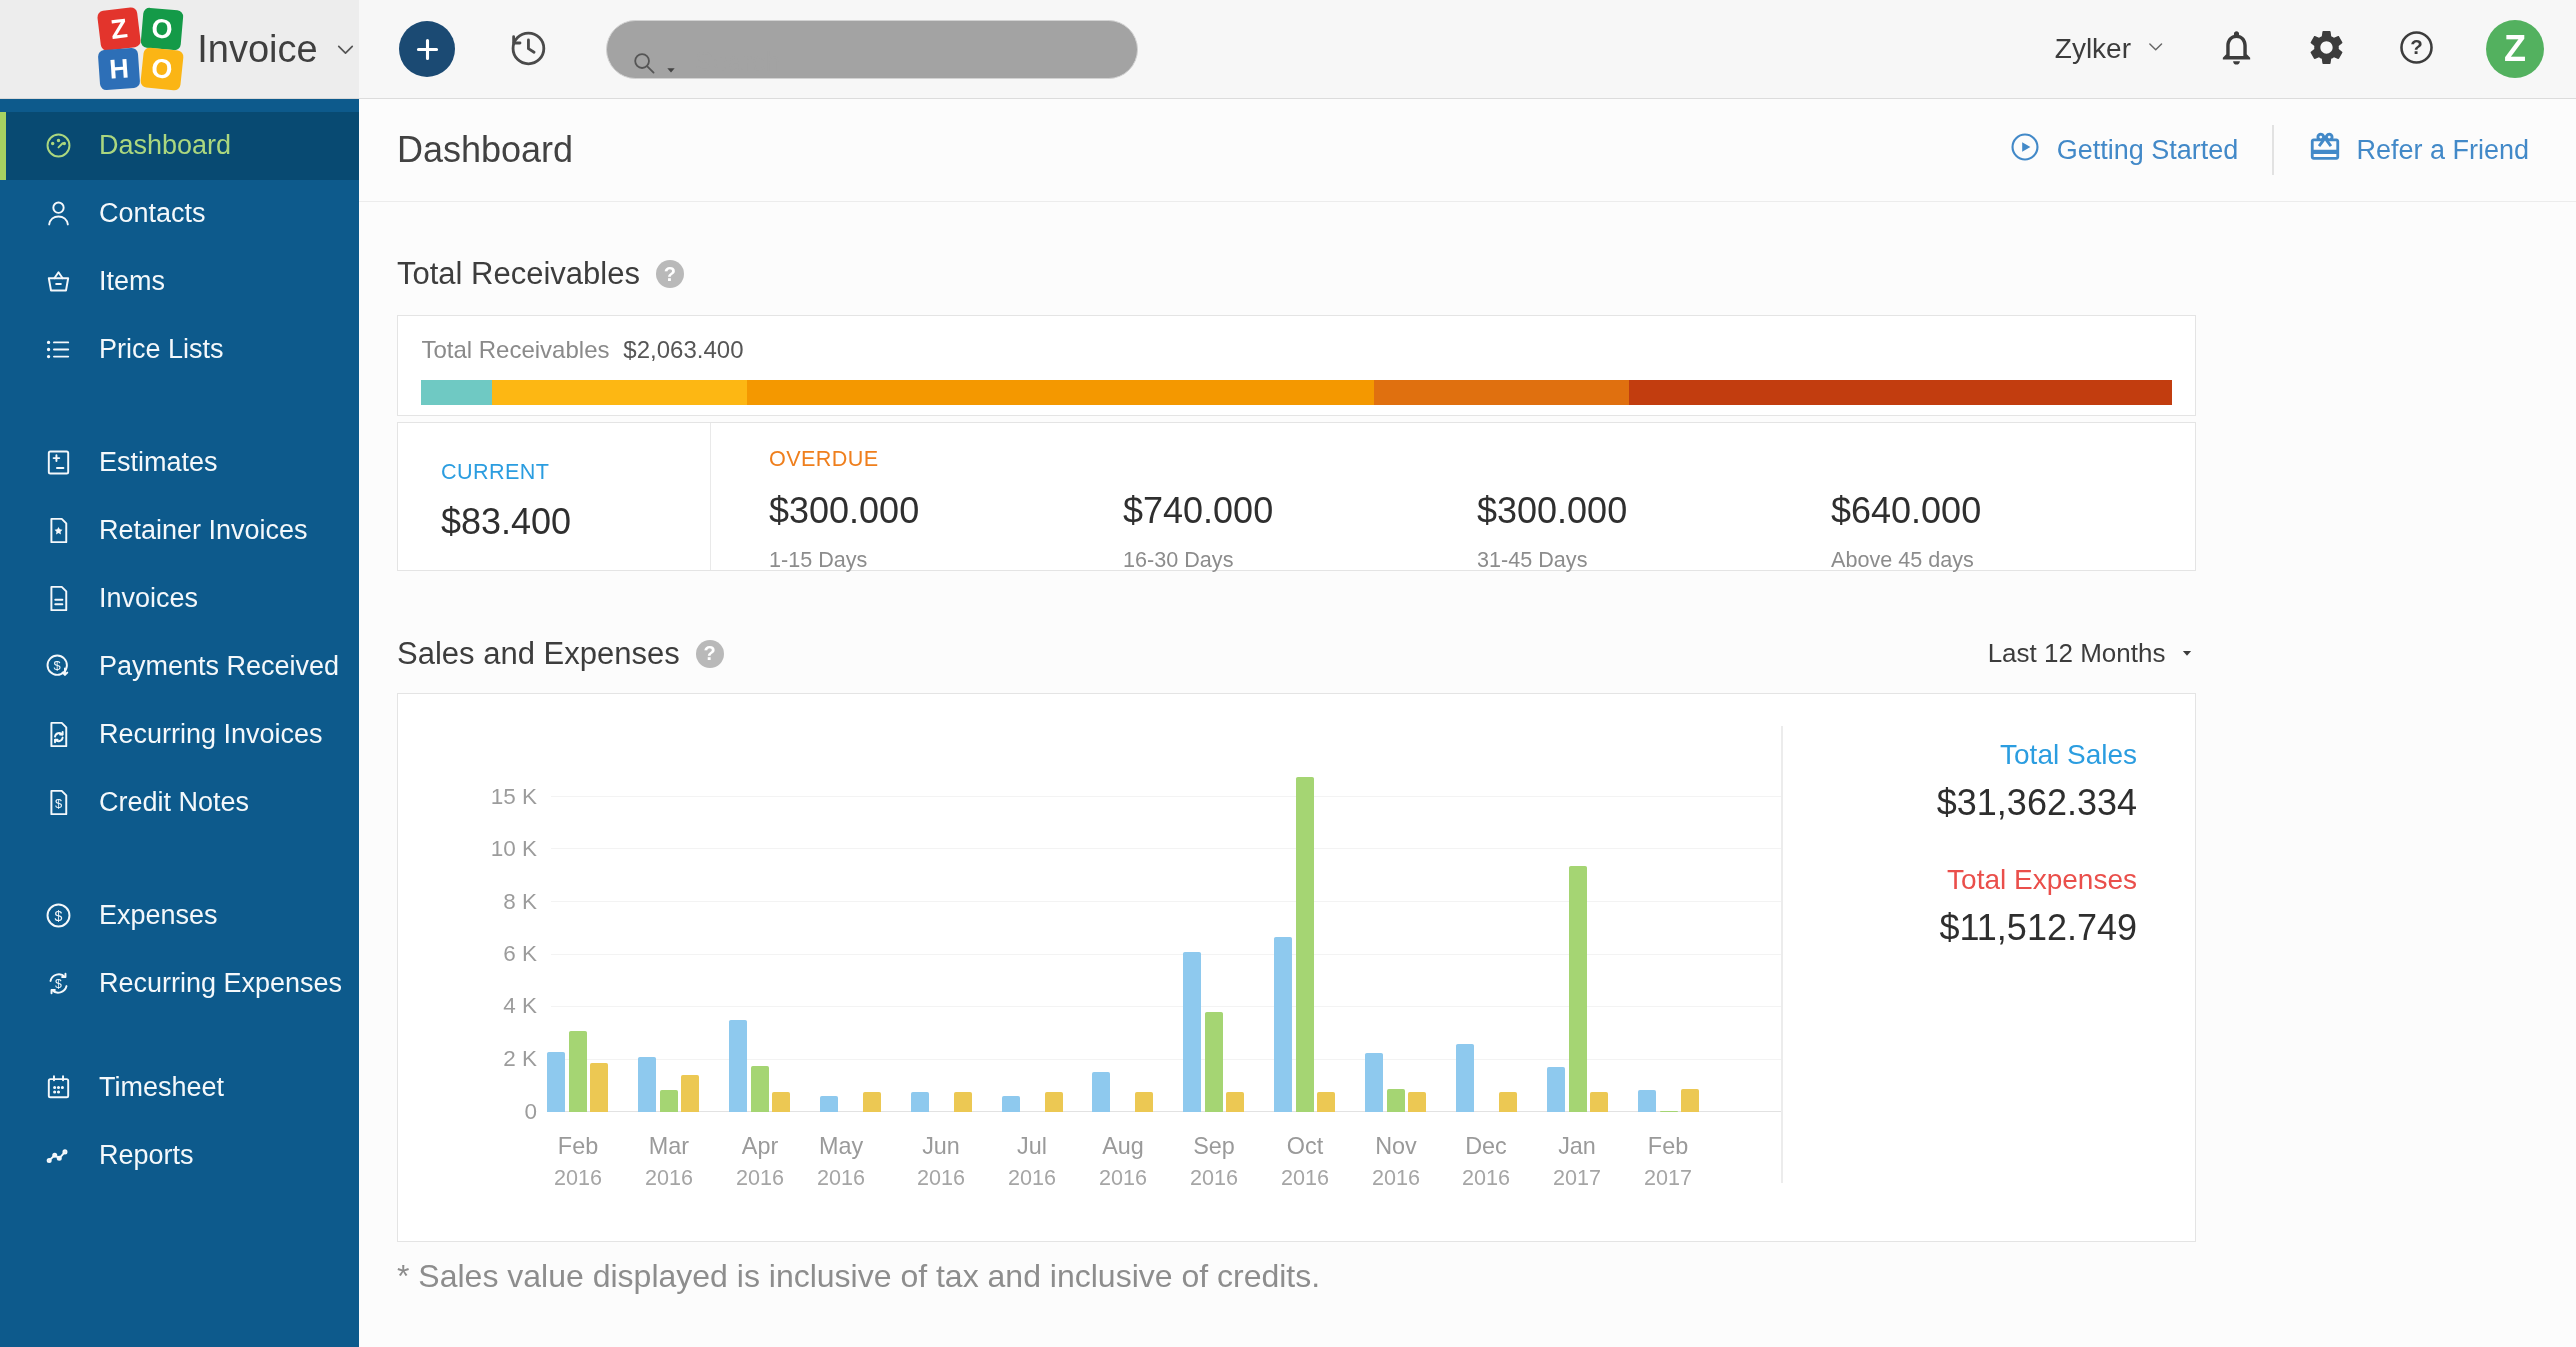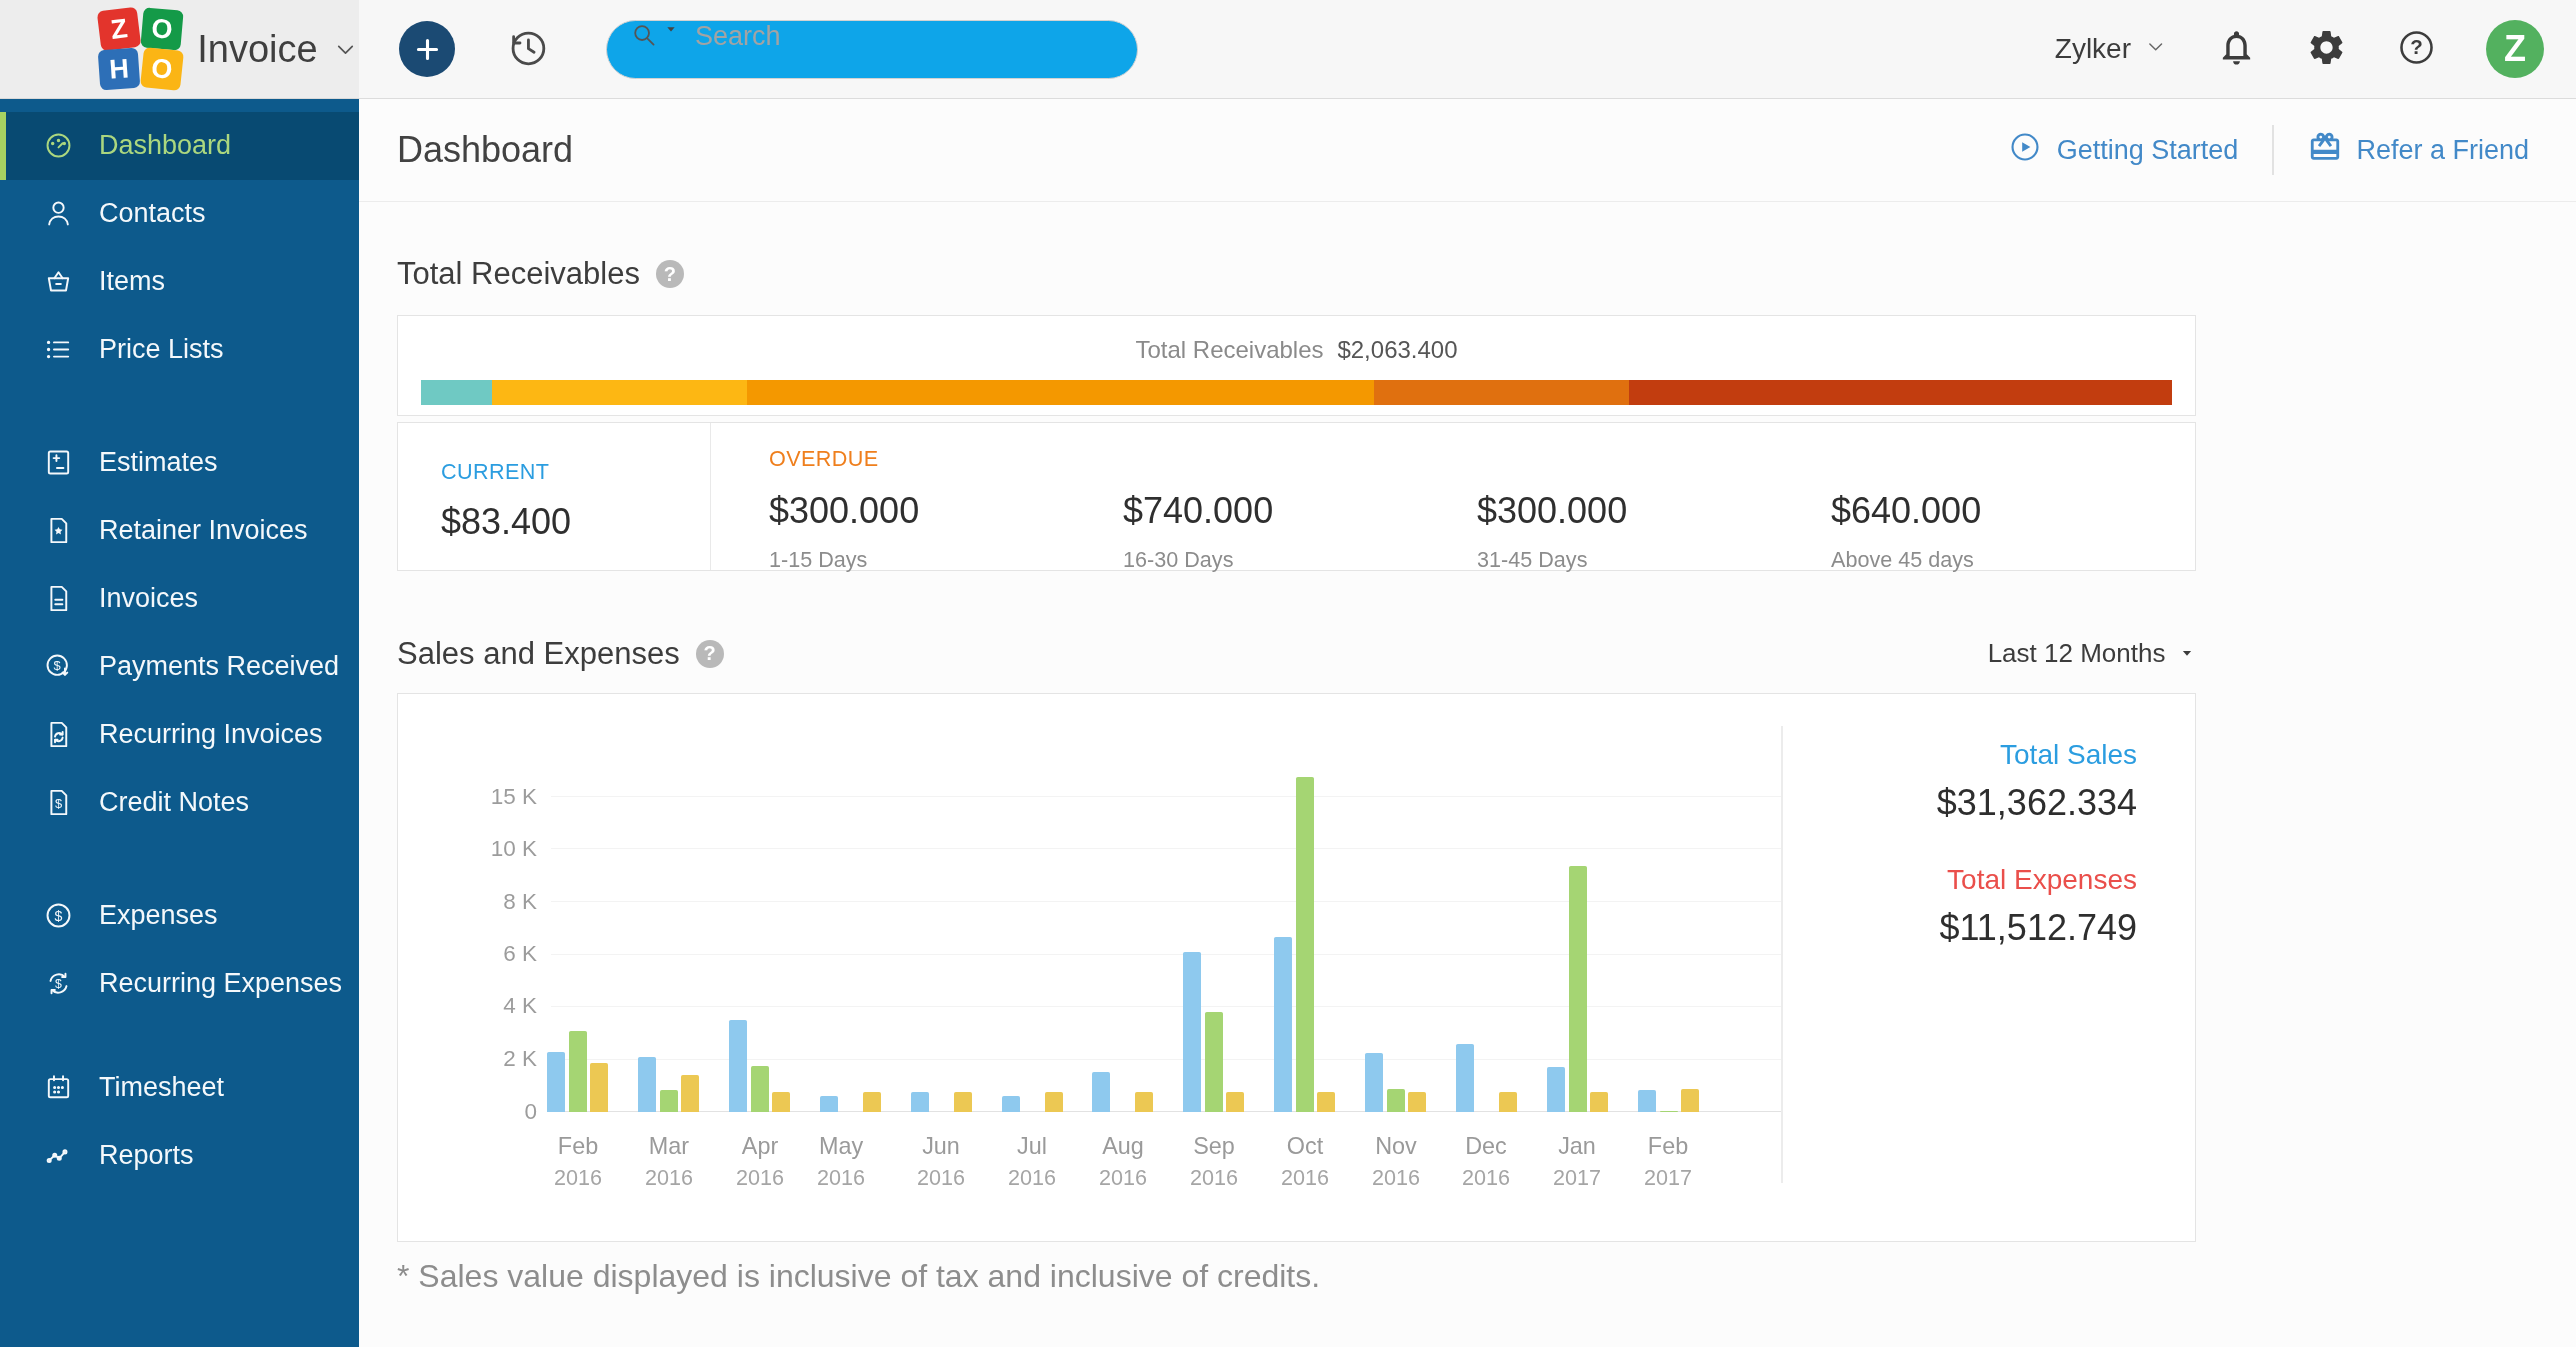--- a/index.html
+++ b/index.html
@@ -36,23 +36,23 @@
     display:flex; align-items:center; padding-right:32px;
   }
   .plus-btn {
     width:56px; height:56px; border-radius:50%; background:#1b4a73; border:none;
     margin-left:40px; display:flex; align-items:center; justify-content:center; cursor:pointer; flex:none;
   }
   .plus-btn svg { width:31px; height:31px; stroke:#fff; stroke-width:2.4; fill:none; stroke-linecap:round; }
   .hist-btn { margin-left:50px; background:none; border:none; color:#4a4a4a; cursor:pointer; flex:none; }
   .hist-btn svg { width:45px; height:45px; }
   .search {
-    margin-left:56px; width:532px; height:59px; background:#0ea5e9;
+    margin-left:56px; width:532px; height:59px; background:#a3a3a3;
     border:1.8px solid #d2d2d2; border-radius:32px;
-    display:flex; align-items:flex-start; padding:0 23.4px; color:#555; flex:none;
+    display:flex; align-items:flex-end; padding:0 23.4px; color:#555; flex:none;
   }
   .search .mag { width:29px; height:29px; flex:none; }
   .search .caret { width:16px; height:16px; margin-left:3.6px; flex:none; color:#444; }
   .search input {
     flex:1; margin-left:16px; border:none; outline:none; background:transparent;
     font-size:27px; color:#333; font-family:inherit; min-width:0;
   }
   .search input::placeholder { color:#a3a3a3; }
   .top-right { margin-left:auto; display:flex; align-items:center; gap:49px; }
   .org { display:flex; align-items:center; gap:12.6px; font-size:28px; color:#3c3c3c; cursor:pointer; }
@@ -96,21 +96,21 @@
   .content { padding-left:38px; }
   .sec-head { display:flex; align-items:center; gap:16px; font-size:31px; font-weight:normal; color:#3d3d3d; }
   #recv-head { margin-top:54px; }
   .help-dot {
     width:28px; height:28px; border-radius:50%; background:#b9b9b9; color:#fff;
     font-size:20px; font-weight:bold; display:inline-flex; align-items:center; justify-content:center;
     cursor:pointer; flex:none;
   }
   .card { width:1799px; background:#fff; border:1.8px solid #e4e4e4; }
   .recv-card1 { margin-top:23.4px; height:101px; padding:20px 23.4px; }
-  .recv-summary { font-size:24px; color:#8a8a8a;text-align:center; }
+  .recv-summary { font-size:24px; color:#8a8a8a; }
   .recv-summary .amt { color:#565656; margin-left:7.2px; }
   .recv-bar { margin-top:16px; height:25px; display:flex; overflow:hidden; }
   .seg { height:100%; }
 
   .recv-card2 { margin-top:5.4px; height:149px; display:flex; }
   .current-block { width:313px; border-right:1.8px solid #e9e9e9; padding:36px 0 0 43px; flex:none; }
   .label-current { font-size:21.6px; color:#2b9de0; letter-spacing:0.4px; }
   .amt-big { font-size:36px; color:#2f2f2f; margin-top:16px; }
   .overdue-block { flex:1; padding:23.4px 0 0 58px; }
   .label-overdue { font-size:21.6px; color:#ef7f1d; letter-spacing:0.4px; }

